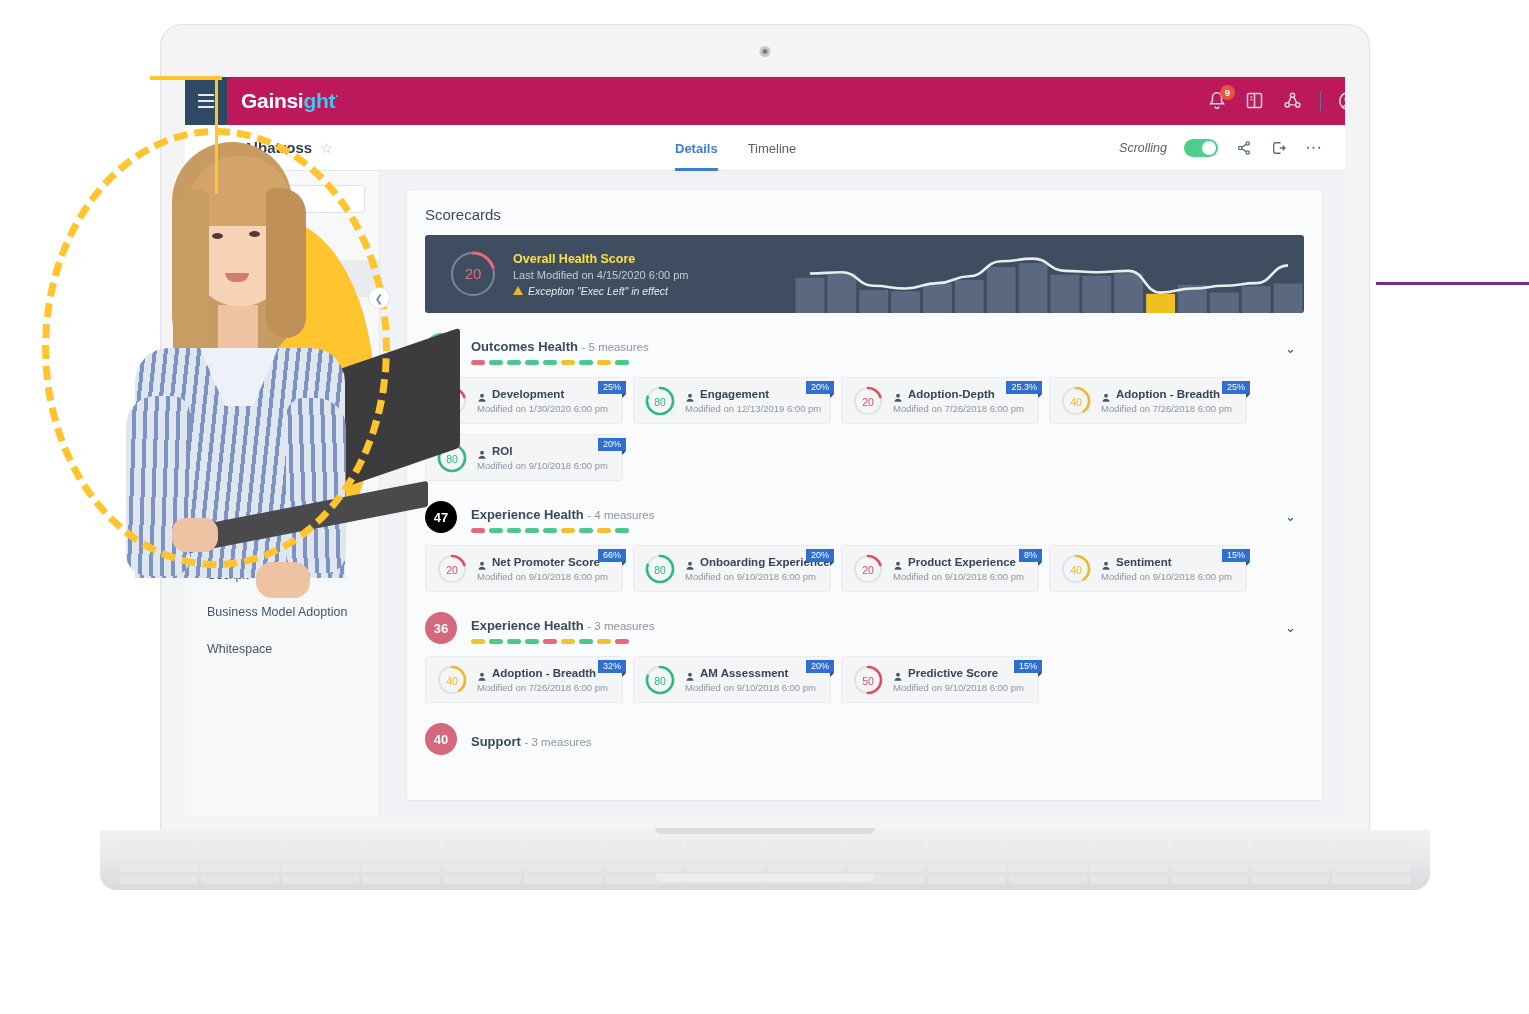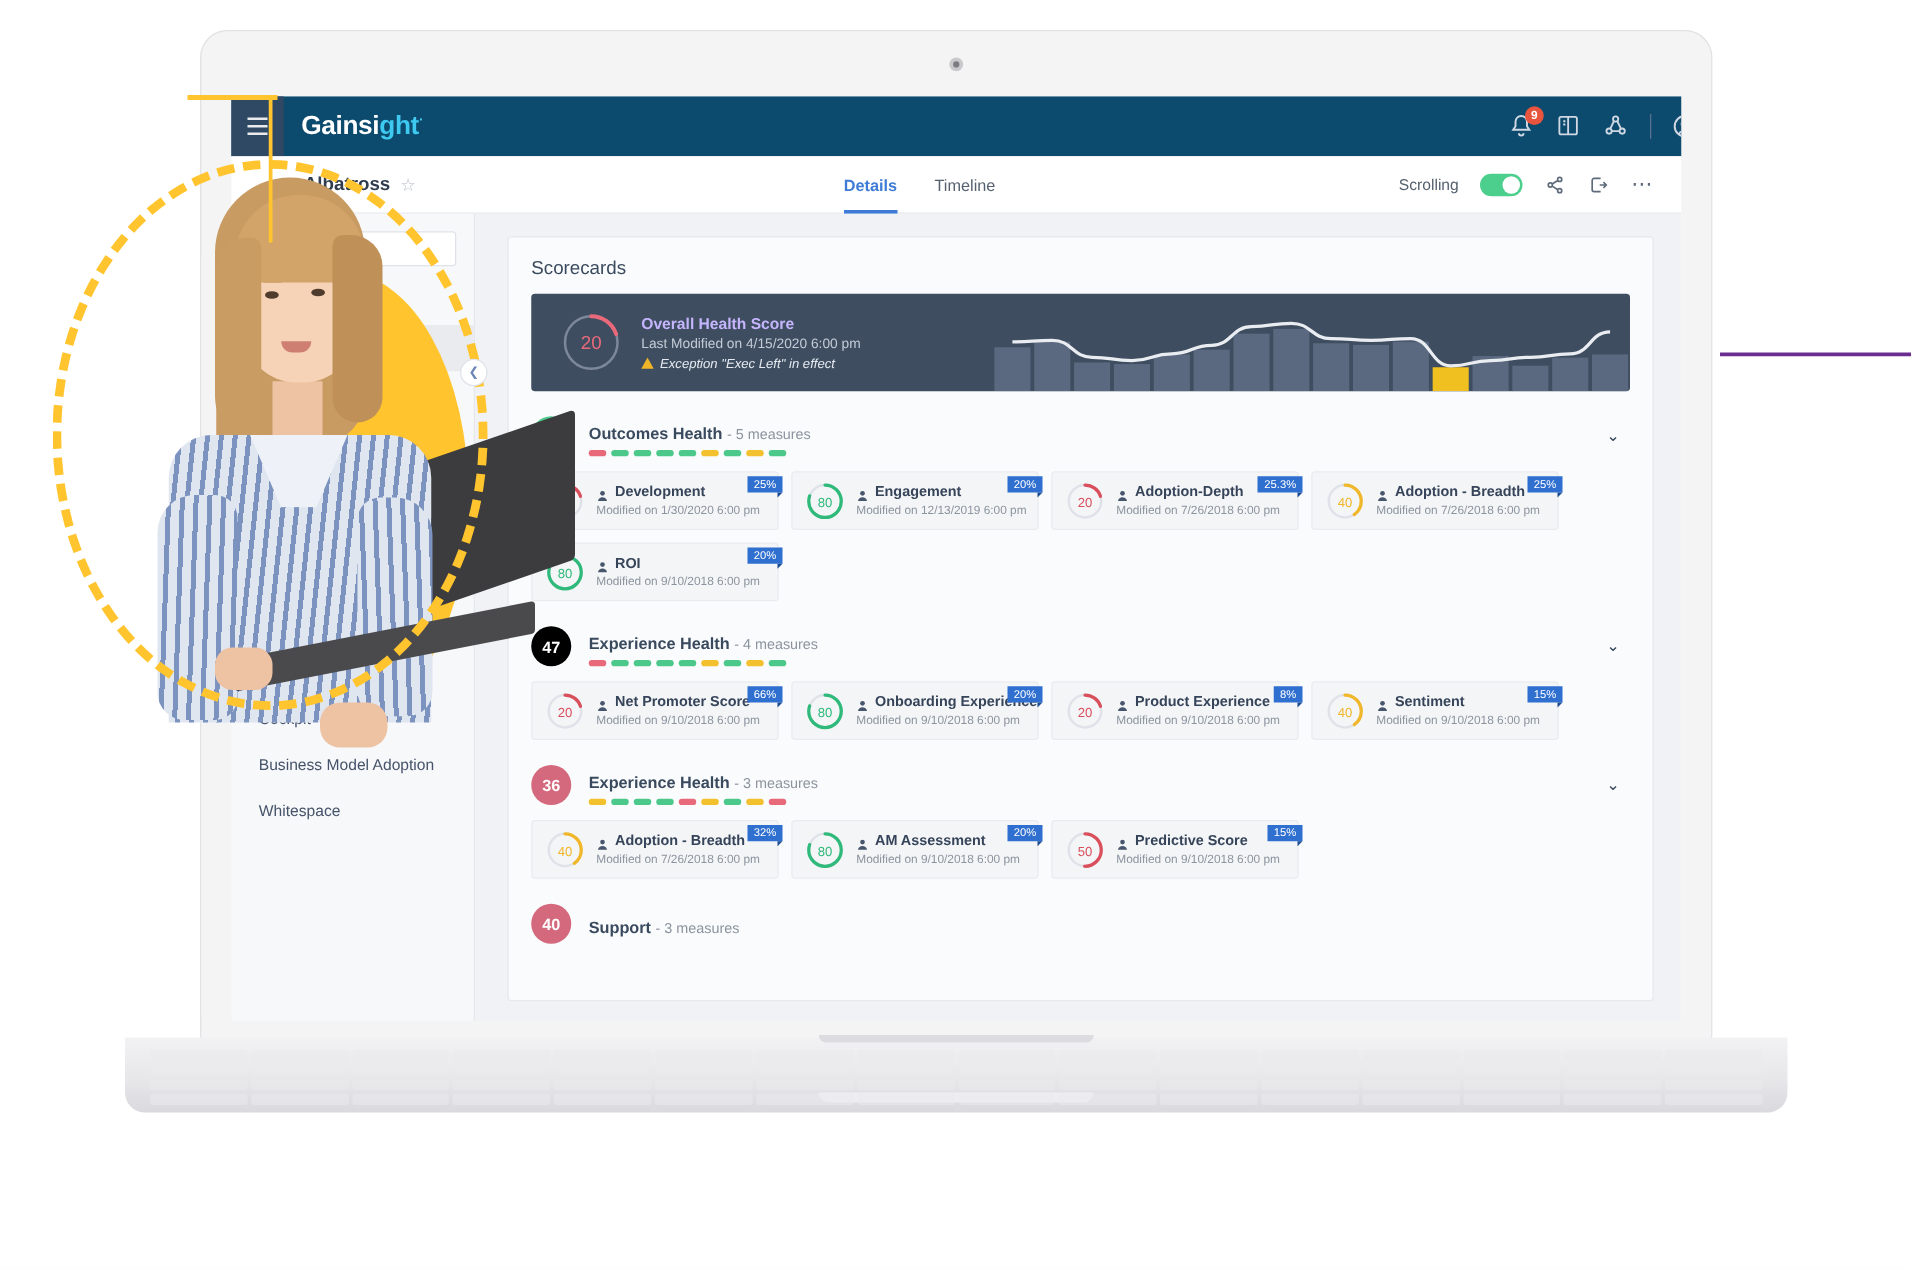--- a/index.html
+++ b/index.html
@@ -40,21 +40,21 @@
   .laptop-hinge {
     position:absolute; left:655px; top:828px; width:220px; height:6px;
     background:#dcdce0; border-radius:0 0 6px 6px;
   }
   .kbd { position:absolute; left:120px; top:840px; width:1290px; height:44px;
     display:grid; grid-template-columns:repeat(16,1fr); grid-template-rows:repeat(4,1fr);
     gap:3px; opacity:.55; }
   .kbd i { background:#ebebee; border-radius:2px; display:block; }
 
   
-  .topbar { position:absolute; left:0; top:0; width:1188px; height:48px; background:#0c4a6e; display:flex; align-items:center; }
+  .topbar { position:absolute; left:0; top:0; width:1188px; height:48px; background:#be185d; display:flex; align-items:center; }
   .hamburger { width:42px; height:48px; display:flex; flex-direction:column; justify-content:center; align-items:center; gap:4px; background:#2f4864; }
   .hamburger i { display:block; width:16px; height:2px; background:#e8eaed; }
   .brand { margin-left:14px; font-size:21px; font-weight:700; color:#fff; letter-spacing:-.3px; }
   .brand .g2 { color:#3ec9f0; }
   .brand sup { font-size:11px; color:#3ec9f0; }
   .search-wrap { position:absolute; left:353px; top:9px; width:500px; height:30px;
     background:#3e5c7e; border-radius:16px; display:flex; align-items:center; padding:0 12px; }
   .search-ic { width:14px; height:14px; border:1.6px solid #a7b6c7; border-radius:50%; position:relative; flex:none; }
   .search-ic::after { content:""; position:absolute; right:-5px; bottom:-3px; width:7px; height:1.6px; background:#a7b6c7; transform:rotate(45deg); }
   .search-inp { flex:1; background:transparent; border:0; outline:0; margin-left:10px; color:#cfd8e3; font-size:12.5px; font-family:inherit; }
@@ -72,21 +72,21 @@
   
   .subbar { position:absolute; left:0; top:48px; width:1160px; height:46px; background:#fff;
     border-bottom:1px solid #e6e8ec; display:flex; align-items:center; }
   .co-dot { width:9px; height:9px; border-radius:50%; background:#34c77b; margin-left:40px; }
   .co-name { margin-left:9px; font-size:15px; font-weight:700; color:#2e3c4e; }
   .star { margin-left:8px; color:#b8bfc9; font-size:14px; }
   .tabs { position:absolute; left:490px; top:0; height:46px; display:flex; gap:30px; align-items:center; }
   .tab { font-size:13px; color:#55616f; height:46px; display:flex; align-items:center; }
   .tab.active { color:#3e7bd6; font-weight:700; box-shadow: inset 0 -3px 0 #3e7bd6; }
   .sub-right { position:absolute; right:22px; top:0; height:46px; display:flex; align-items:center; gap:17px; }
-  .scroll-lbl { font-size:12.5px; color:#55616f; }
+  .scroll-lbl { font-size:12.5px; color:#55616f;font-style:italic; }
   .toggle { width:34px; height:18px; border-radius:10px; background:#4cce8c; position:relative; }
   .toggle i { position:absolute; right:2px; top:2px; width:14px; height:14px; border-radius:50%; background:#fff; }
   .sicon { width:18px; height:18px; color:#5f6b7a; }
   .dots { color:#5f6b7a; font-size:17px; letter-spacing:1px; line-height:10px; }
 
   
   .workspace { position:absolute; left:0; top:94px; width:1160px; height:646px; background:#f1f2f5; display:flex; }
   .sidebar { width:195px; background:#f7f8fa; border-right:1px solid #e6e8ec; padding-top:14px; position:relative; }
   .sec-search { margin:0 14px 10px 14px; height:28px; border:1px solid #dfe2e8; border-radius:3px; background:#fff;
     display:flex; align-items:center; padding:0 9px; }
@@ -98,21 +98,21 @@
     color:#6b87b5; font-size:10px; z-index:5; }
 
   .content { flex:1; padding:18px 22px 0 26px; overflow:hidden; }
   .panel { background:#fafbfc; border:1px solid #e6e8ec; border-radius:3px; height:612px; padding:16px 18px; overflow:hidden; }
   .panel-title { font-size:15px; color:#3a4a5e; margin-bottom:12px; }
 
   
   .ohs { height:78px; background:#3e4d60; border-radius:3px; display:flex; align-items:center; position:relative; overflow:hidden; }
   .ohs-ring { margin-left:22px; flex:none; }
   .ohs-text { margin-left:14px; z-index:2; }
-  .ohs-t1 { font-size:12.5px; font-weight:700; color:#c4b5fd; }
+  .ohs-t1 { font-size:12.5px; font-weight:700; color:#fde047; }
   .ohs-t2 { font-size:11px; color:#c4ccd6; margin-top:3px; }
   .ohs-t3 { font-size:10.5px; color:#e6eaf0; font-style:italic; margin-top:4px; display:flex; align-items:center; gap:5px; }
   .warn-tri { width:0; height:0; border-left:5px solid transparent; border-right:5px solid transparent; border-bottom:9px solid #f0b429; }
   .ohs-chart { position:absolute; right:0; top:0; width:510px; height:78px; }
 
   
   .sec-head { display:flex; align-items:flex-end; margin-top:20px; position:relative; }
   .sec-score { width:32px; height:32px; border-radius:50%; display:flex; align-items:center; justify-content:center;
     color:#fff; font-size:13px; font-weight:700; flex:none; }
   .sec-meta { margin-left:14px; }

